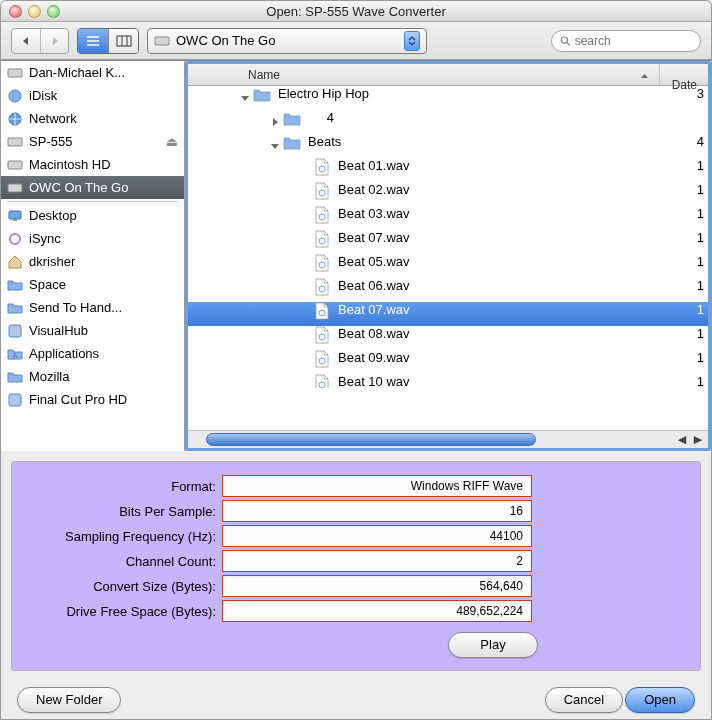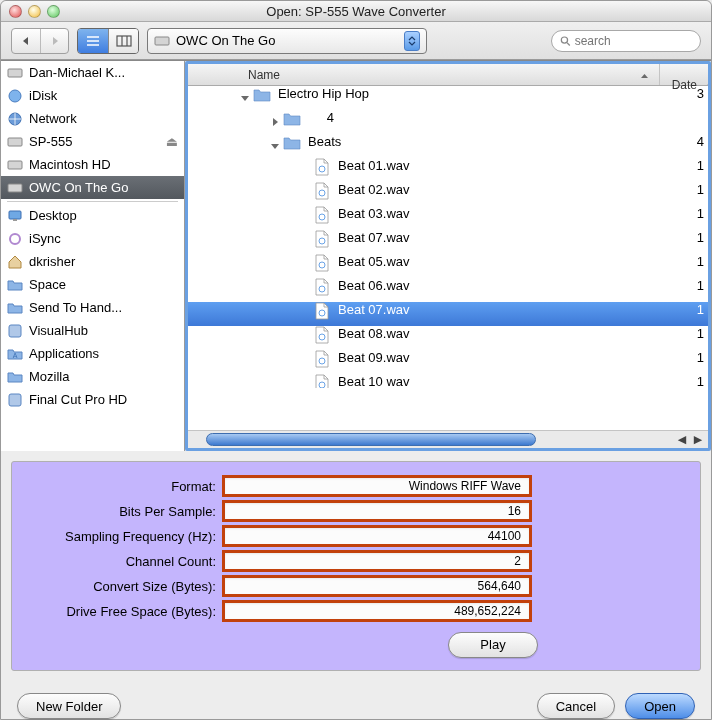--- a/index.html
+++ b/index.html
@@ -61,25 +61,25 @@
 .row.selected { background: linear-gradient(#5e9ff1,#3d78d7); color: #fff; }
 .row.selected .arrow { color: #fff; }
 
 .hscroll { height: 18px; background: #eaeaea; border-top: 1px solid #c4c4c4; display: flex; align-items: center; padding: 2px 18px; position: relative; }
 .hscroll-thumb { height: 13px; width: 330px; background: linear-gradient(#a7c9f2,#3d79cf); border-radius: 7px; border: 1px solid #3d6daf; }
 .hscroll .harr { position: absolute; width: 16px; height: 16px; display: flex; align-items: center; justify-content: center; color: #444; font-size: 11px; }
 
 .info-panel { margin: 10px; padding: 12px; border: 1px solid #b0b0b0; border-radius: 3px; background: #c4b5fd; }
 .info-row { display: flex; align-items: center; height: 25px; }
 .info-label { width: 198px; text-align: right; padding-right: 6px; font-size: 13px; }
-.info-field { flex: 1; max-width: 310px; height: 22px; border: 3px solid #c2410c; background: #fcfcfc; display: flex; align-items: center; justify-content: flex-end; padding: 8px 8px; font-size: 12px; box-shadow: inset 0 1px 2px rgba(0,0,0,0.08); }
+.info-field { flex: 1; max-width: 310px; height: 22px; border: 1px solid #c2410c; background: #fcfcfc; display: flex; align-items: center; justify-content: flex-end; padding: 8px 8px; font-size: 12px; box-shadow: inset 0 1px 2px rgba(0,0,0,0.08); }
 .play-row { display: flex; justify-content: flex-end; max-width: 514px; margin-top: 8px; }
 .play-btn { width: 90px; height: 26px; border: 1px solid #888; border-radius: 13px; background: linear-gradient(#fdfdfd,#e2e2e2); display: flex; align-items: center; justify-content: center; cursor: pointer; box-shadow: 0 1px 1px rgba(0,0,0,0.15); }
 
-.bottom-bar { height: 44px; display: flex; align-items: flex-end; padding: 0 16px; gap: 10px; }
+.bottom-bar { height: 44px; display: flex; align-items: center; padding: 0 16px; gap: 2px; }
 .push-btn { height: 26px; border: 1px solid #888; border-radius: 13px; background: linear-gradient(#fdfdfd,#e2e2e2); display: flex; align-items: center; justify-content: center; padding: 0 18px; cursor: pointer; box-shadow: 0 1px 1px rgba(0,0,0,0.15); font-size: 13px; }
 .push-btn.default { background: linear-gradient(#bcdaff,#4e8ee8); border: 1px solid #2f62b5; color: #000; }
 .spacer { flex: 1; }
 .disk-icon { fill: #d4d4d4; stroke: #888; }
 </style>
 </head>
 <body>
 
 <div class="window">
 

